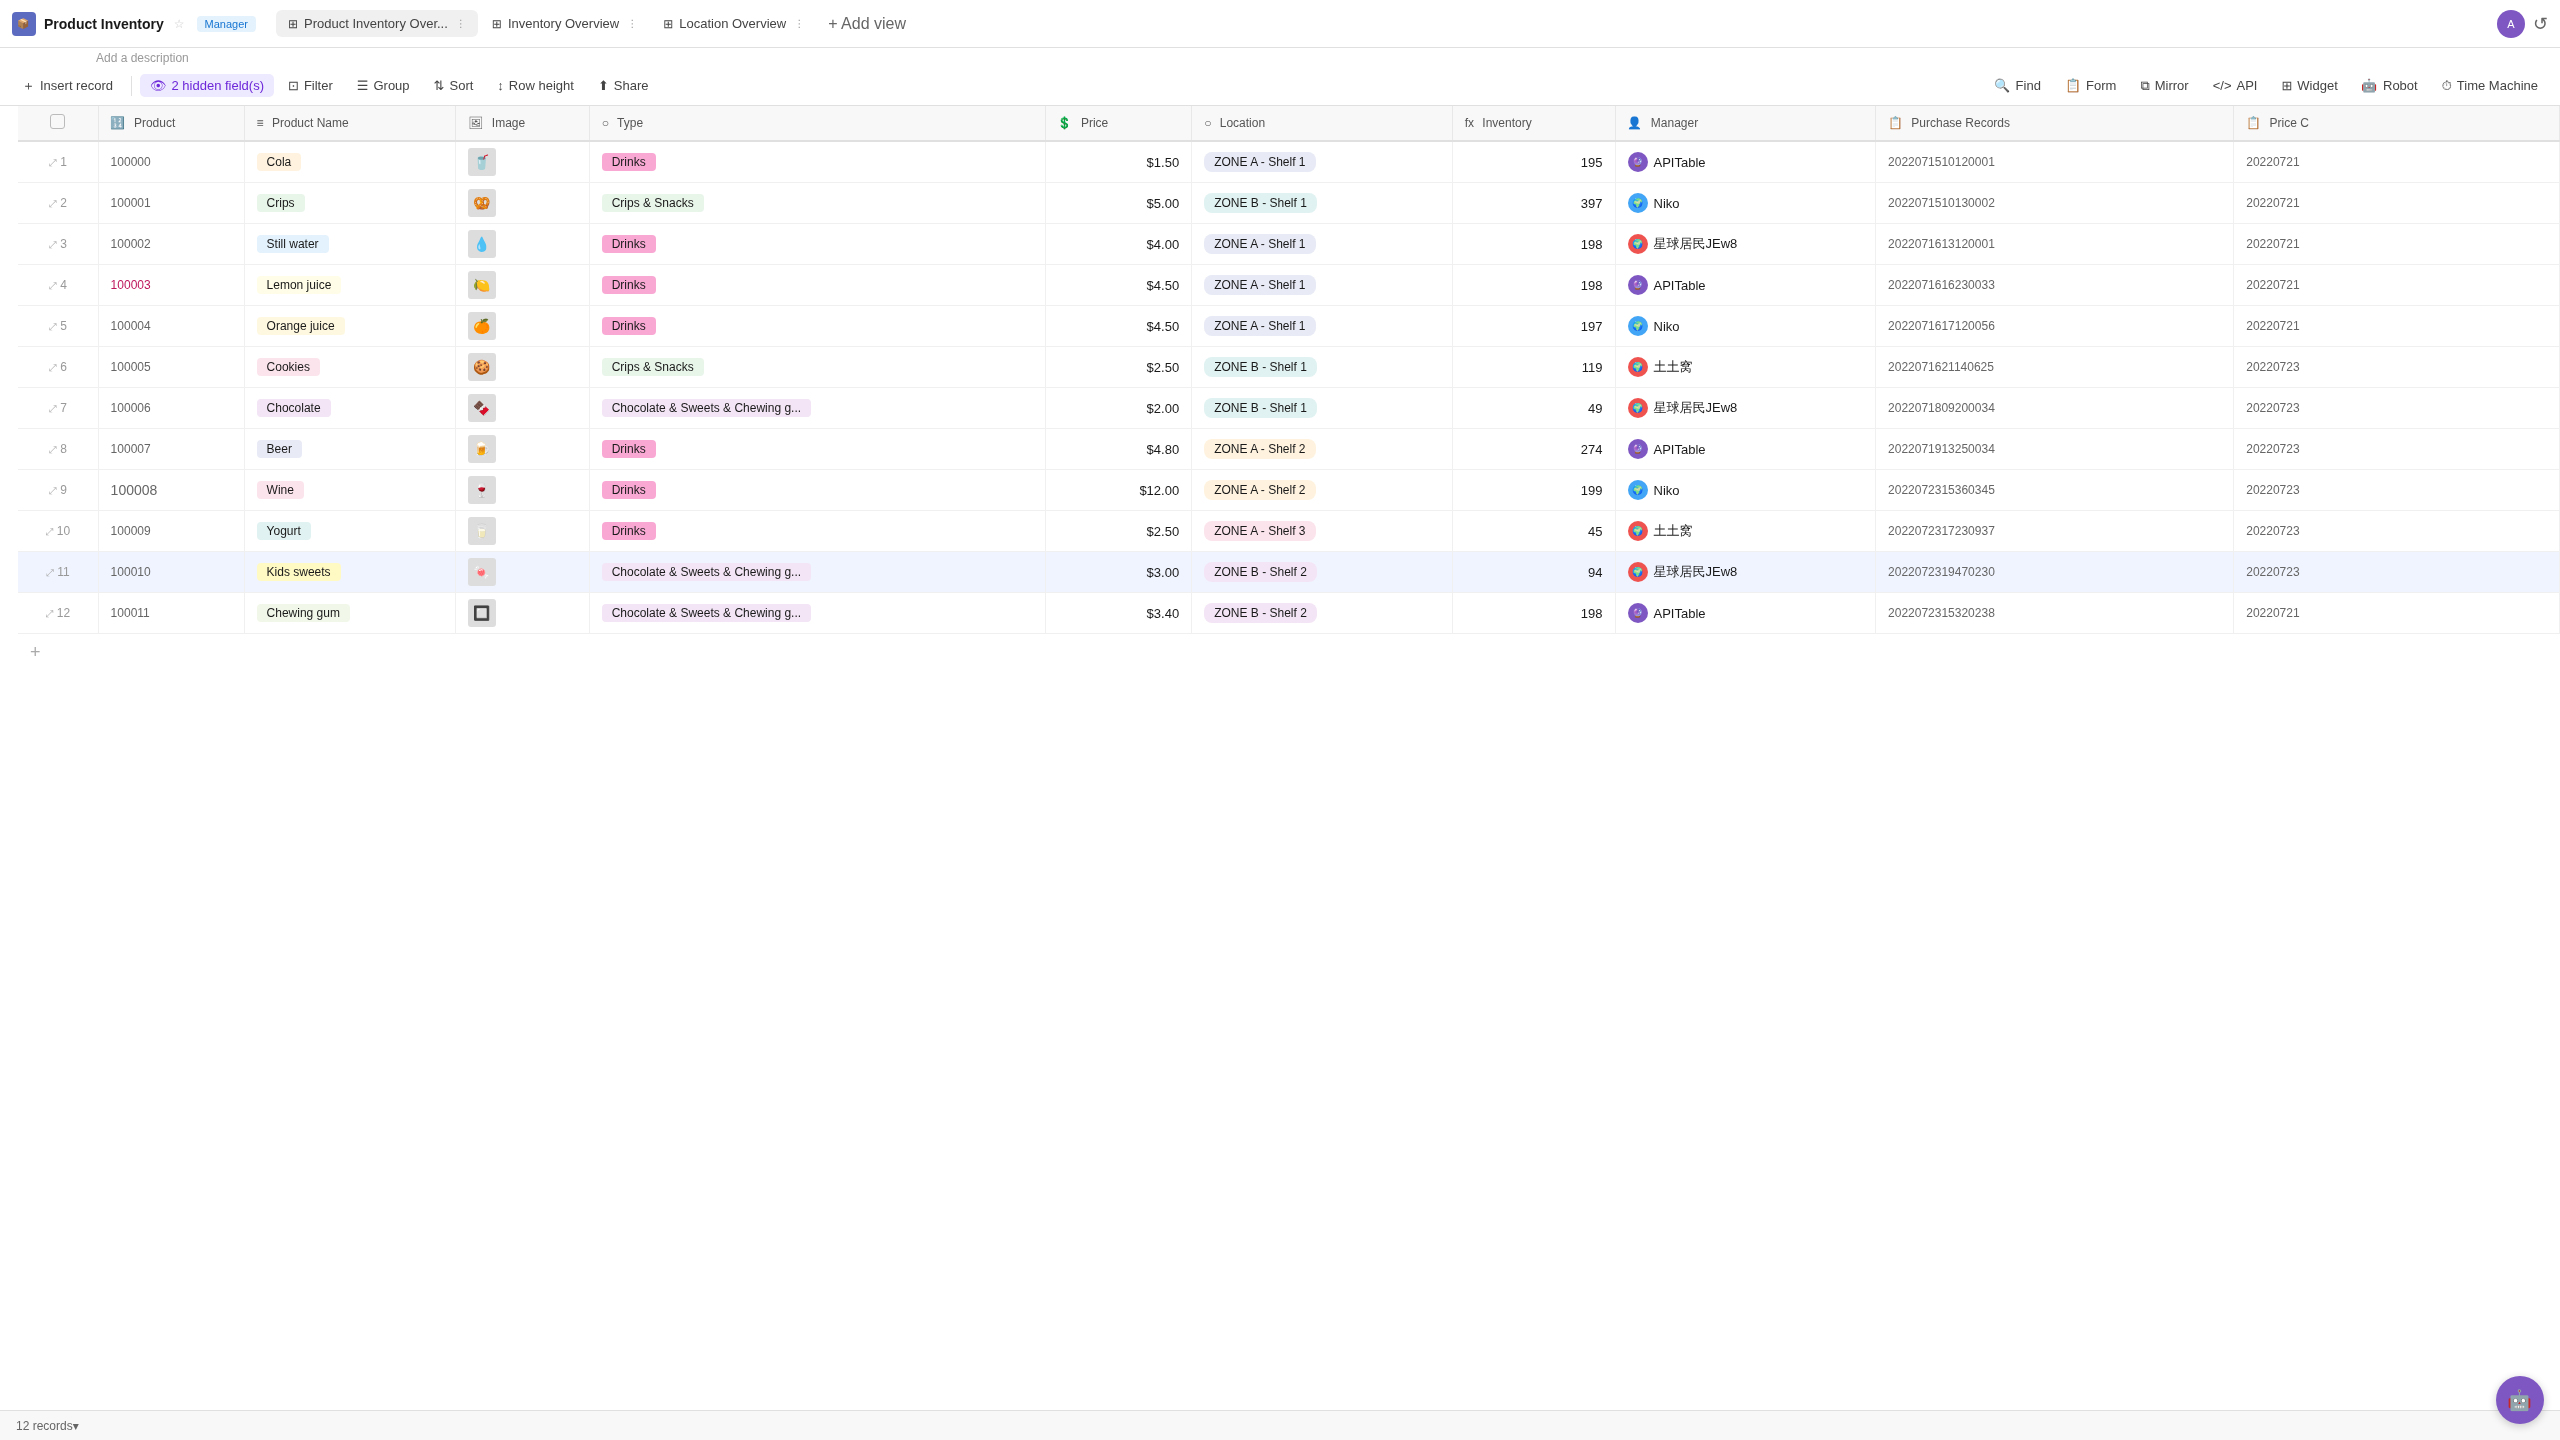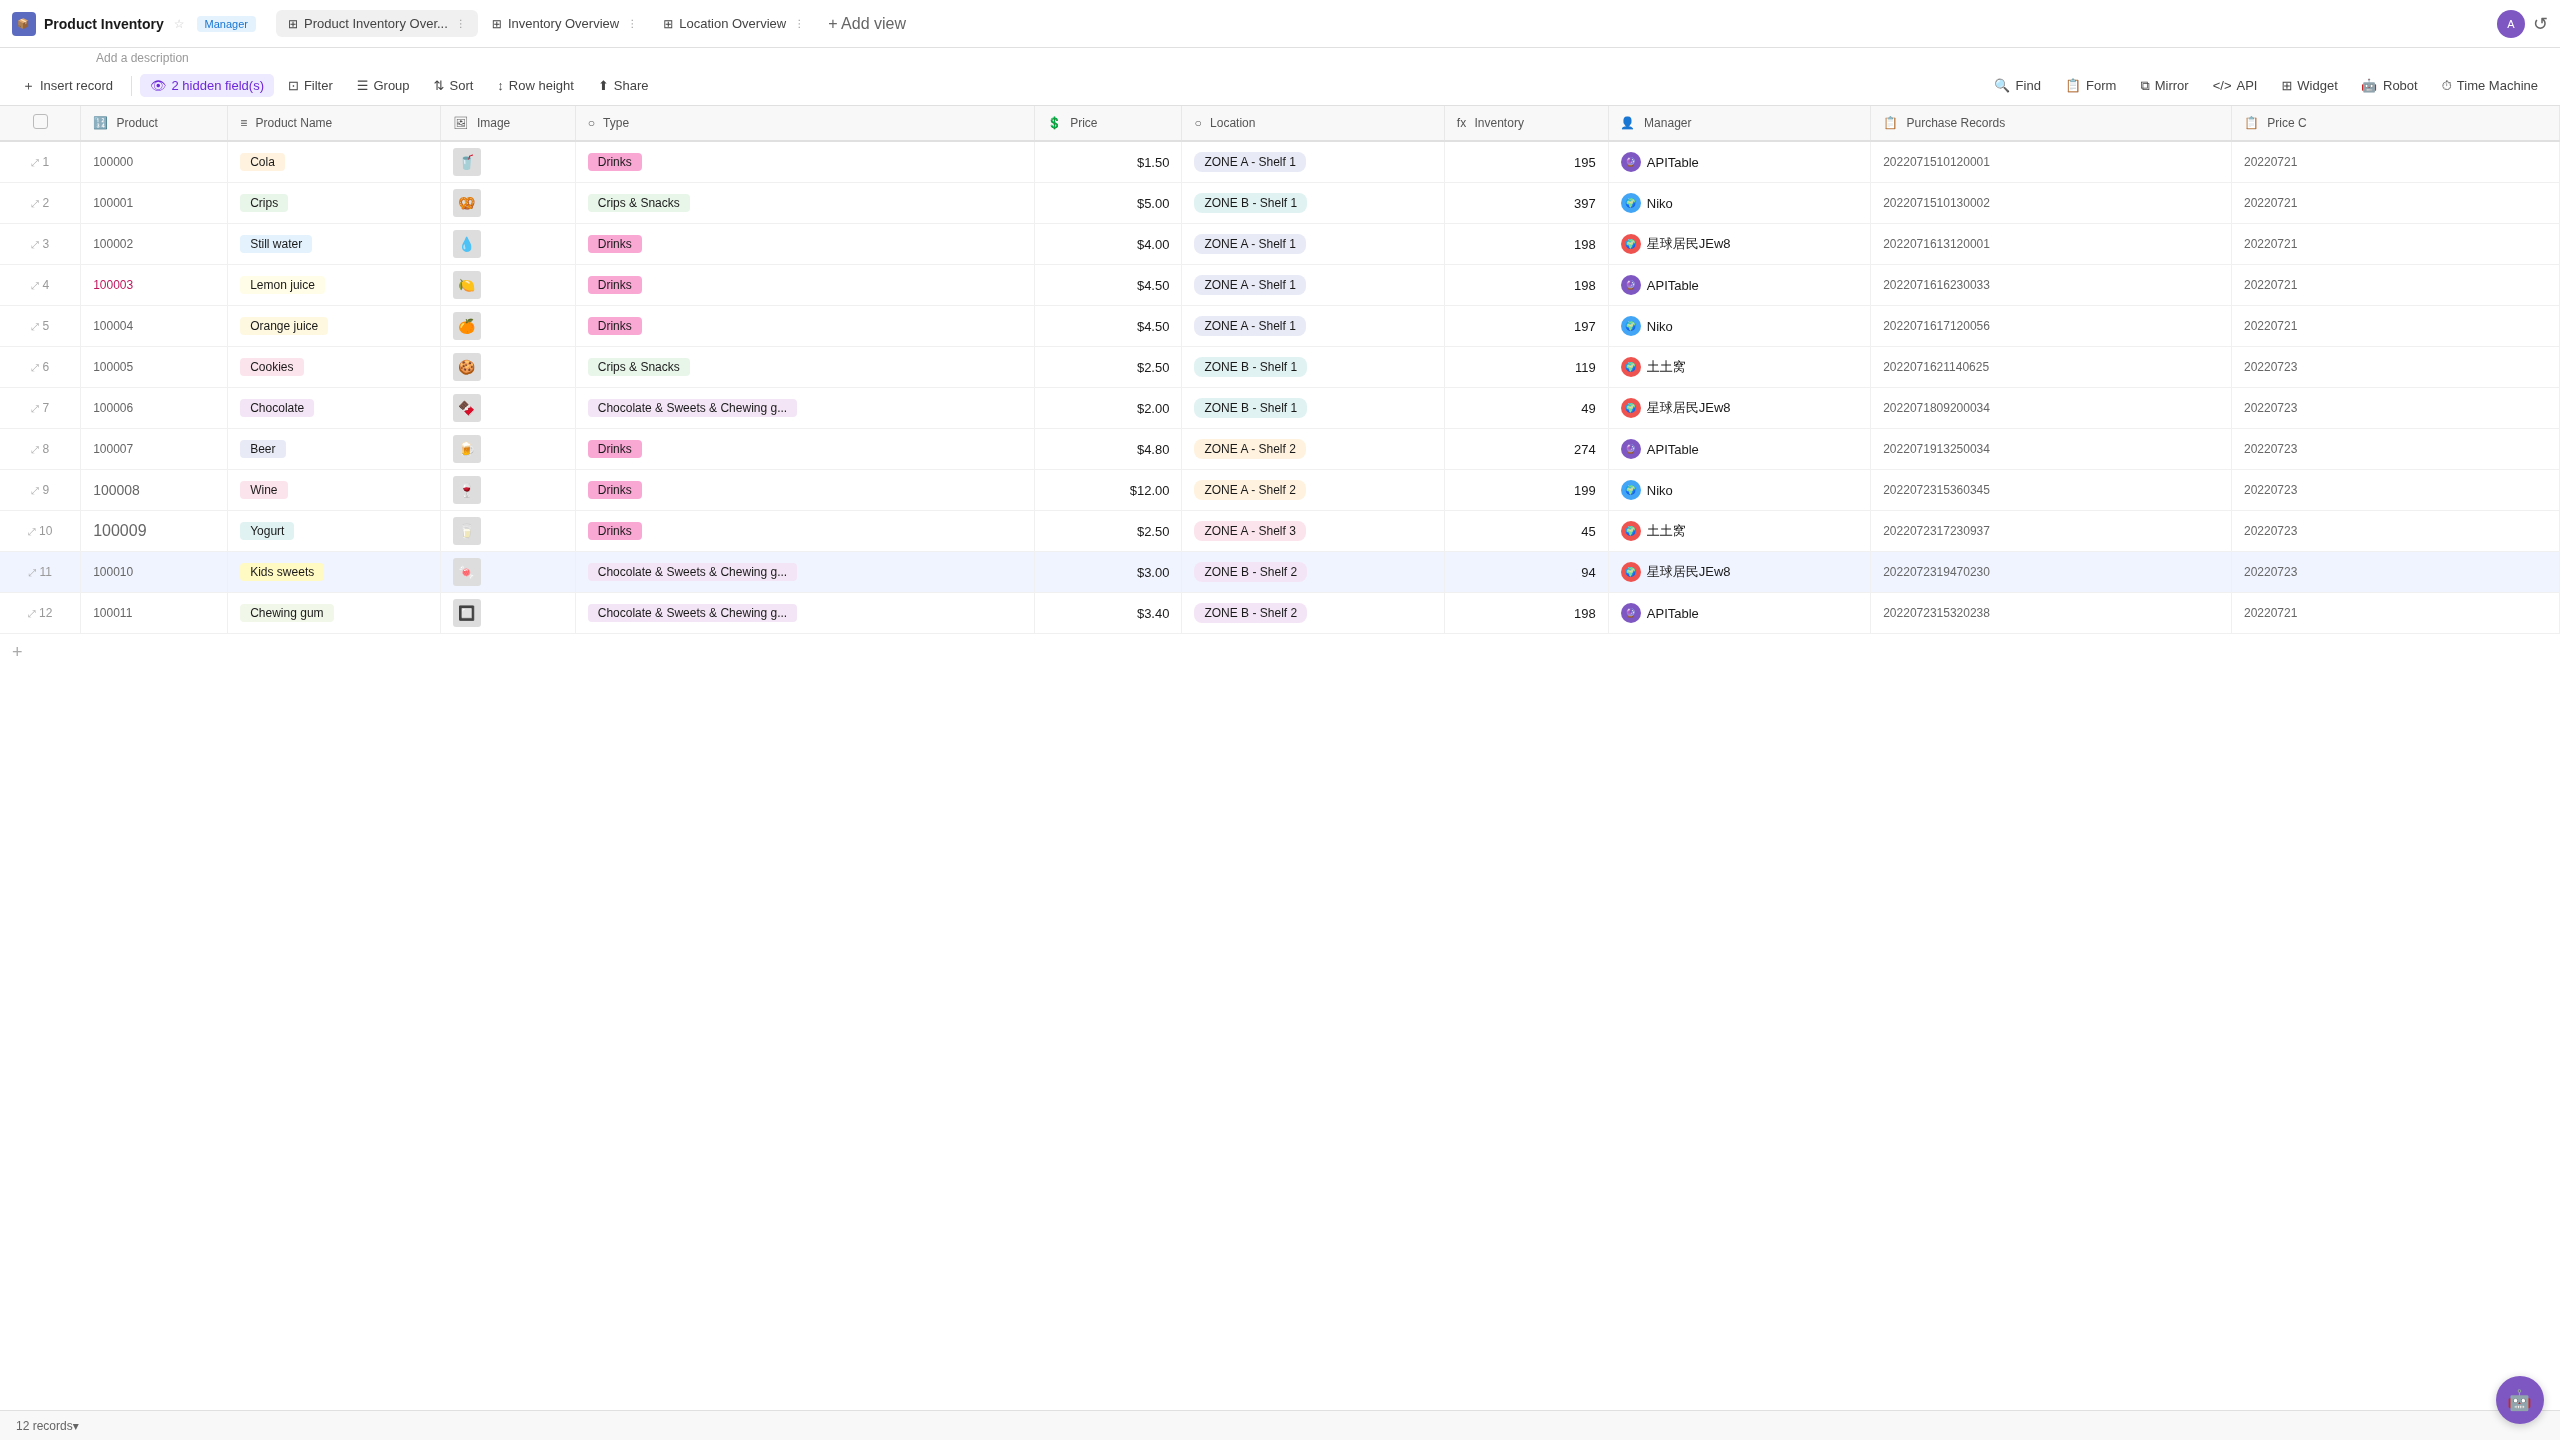--- a/index.html
+++ b/index.html
@@ -25,21 +25,21 @@
     .subtitle { padding: 2px 12px 0 48px; font-size: 12px; color: #999; }
 
     
     .toolbar { display: flex; align-items: center; height: 40px; padding: 0 12px; border-bottom: 1px solid #e0e0e0; gap: 4px; background: #fff; }
     .toolbar-btn { display: flex; align-items: center; gap: 5px; padding: 4px 10px; border-radius: 5px; cursor: pointer; font-size: 13px; color: #444; white-space: nowrap; }
     .toolbar-btn.highlight { background: #ede9fe; color: #6d28d9; }
     .toolbar-divider { width: 1px; height: 20px; background: #e0e0e0; margin: 0 4px; }
     .toolbar-right { margin-left: auto; display: flex; align-items: center; gap: 4px; }
 
     
-    .table-container { overflow: auto; height: calc(1440px - 48px - 18px - 40px - 30px); }
+    .table-container { overflow: auto; height: calc(1440px - 48px - 18px - 40px - 30px); padding-left: 18px; }
     table { border-collapse: collapse; width: max-content; min-width: 100%; }
     thead th { position: sticky; top: 0; background: #f8f8f8; border-bottom: 2px solid #e0e0e0; border-right: 1px solid #e8e8e8; padding: 8px 12px; text-align: left; font-weight: 500; font-size: 12px; color: #555; white-space: nowrap; z-index: 10; }
     thead th:first-child { width: 40px; text-align: center; }
     thead th:nth-child(2) { width: 60px; }
     tbody tr { border-bottom: 1px solid #f0f0f0; }
     tbody tr.selected { background: #f0f4ff; }
     tbody td { padding: 6px 12px; border-right: 1px solid #f0f0f0; font-size: 13px; white-space: nowrap; height: 36px; }
     tbody td:first-child { text-align: center; color: #999; font-size: 12px; width: 40px; }
     tbody td:nth-child(2) { color: #666; font-size: 12px; }
 
@@ -519,21 +519,21 @@
       </div>
     </td>
     <td class="purchase-cell">2022072315360345</td>
     <td class="sales-cell">20220723</td>
   </tr>
         <tr>
     <td>
       <span class="row-expand" style="color:#aaa;font-size:10px;">⤢</span>
       <span style="color:#999;font-size:12px;">10</span>
     </td>
-    <td style="color:#666;font-size:16px;">100009</td>
+    <td style="color:#666;font-size:12px;">100009</td>
     <td>
       <span class="product-tag tag-yogurt">Yogurt</span>
     </td>
     <td>
       <span class="image-thumb">🥛</span>
     </td>
     <td>
       <span class="type-tag type-drinks">Drinks</span>
     </td>
     <td class="price-cell">$2.50</td>

